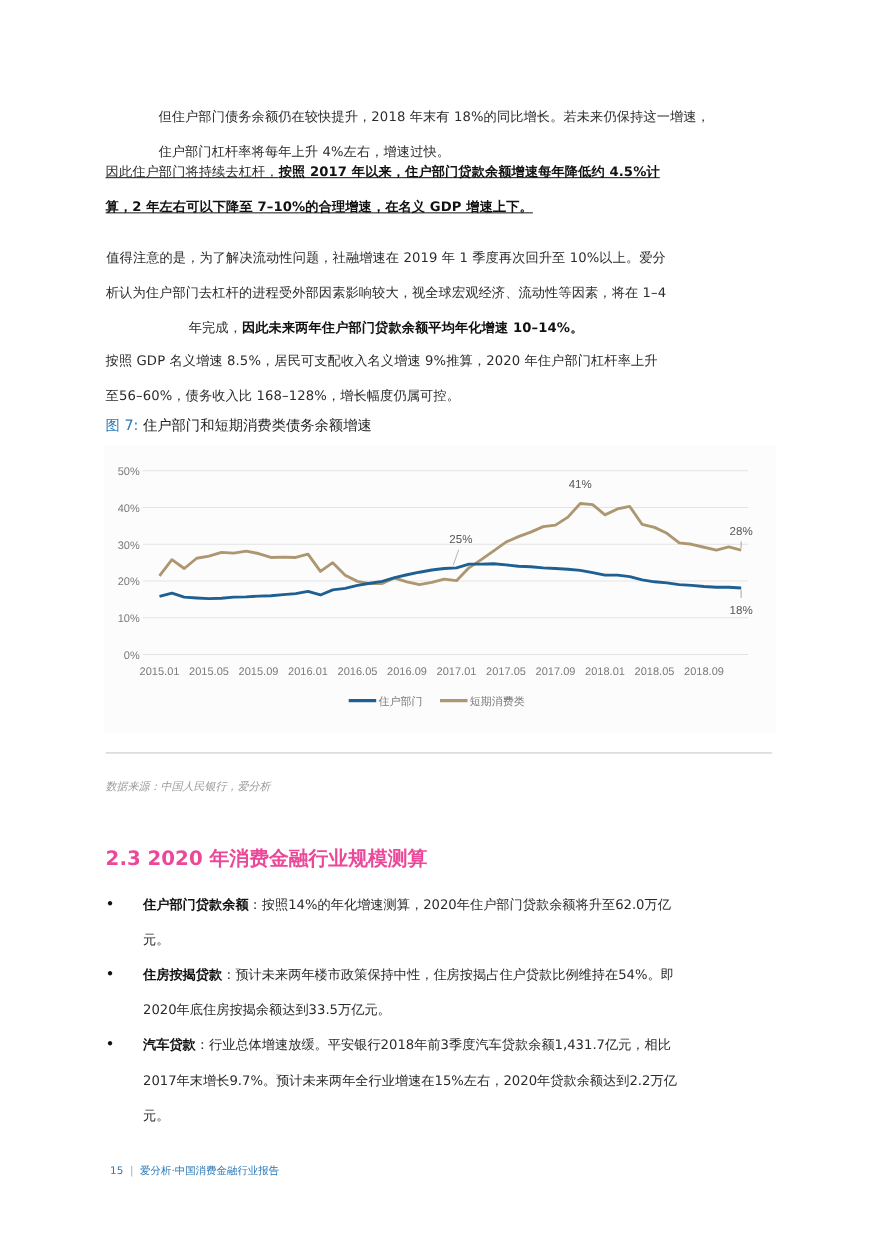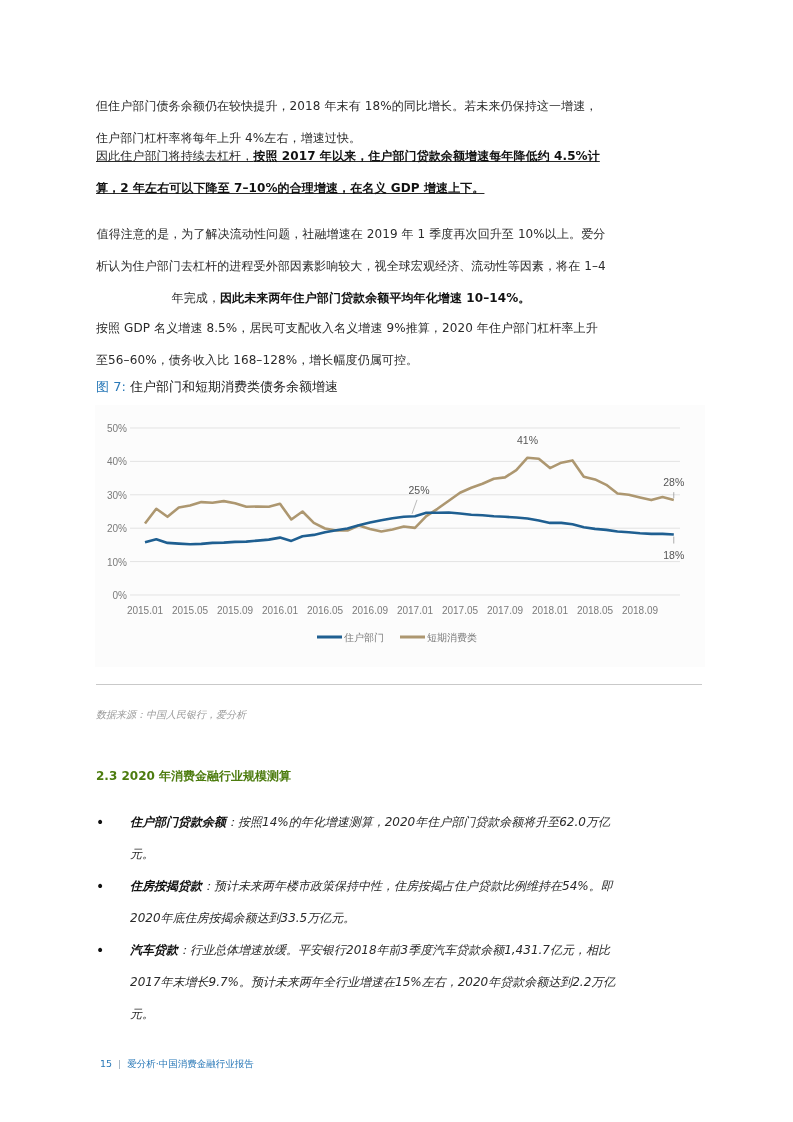--- a/index.html
+++ b/index.html
@@ -8,32 +8,32 @@
   .para { position: absolute; left: 96px; width: 510px; font-size: 12px; line-height: 32px; margin: 0; letter-spacing: 0.1px; }
   .para b { font-weight: bold; color: #111; }
   .fig-title { position: absolute; left: 96px; top: 378px; font-size: 13px; font-weight: normal; color: #222; }
   .fig-title .fig-no { color: #2a79b8; }
   .chart-box { position: absolute; left: 95px; top: 405px; width: 610px; height: 262px; background: #fcfcfc; }
   .chart-svg { position: absolute; left: 0; top: 0; }
   .axis-label { font-size: 10px; fill: #7a7a7a; font-family: "Liberation Sans", sans-serif; }
   .anno-label { font-size: 10.5px; fill: #555; font-family: "Liberation Sans", sans-serif; }
   .divider { position: absolute; left: 96px; top: 684px; width: 606px; height: 1px; background: #c9c9c9; }
   .source { position: absolute; left: 96px; top: 708px; font-size: 10px; font-style: italic; color: #9a9a9a; }
-  .section-title { position: absolute; left: 96px; top: 768px; font-size: 12px; font-weight: bold; color: #4d7c0f; }
+  .section-title { position: absolute; left: 96px; top: 768px; font-size: 18px; font-weight: bold; color: #ec4899; }
   .bullet { position: absolute; left: 96px; width: 520px; font-size: 12px; line-height: 32px; }
   .bullet .dot { position: absolute; left: 0; top: 0; width: 20px; font-size: 14px; color: #111; }
-  .bullet .body { margin-left: 34px; font-style: italic; }
+  .bullet .body { margin-left: 34px; }
   .bullet b { color: #111; }
   .footer { position: absolute; left: 100px; top: 1058px; font-size: 9.5px; color: #2a79b8; }
   .footer .sep { color: #9ab; margin: 0 6px; }
 </style>
 </head>
 <body>
 
-<p class="para" style="top:90px;">
+<p class="para" style="top:90px;margin-left:48px;">
   <span>但住户部门债务余额仍在较快提升，2018 年末有 18%的同比增长。若未来仍保持这一增速，住户部门杠杆率将每年上升 4%左右，增速过快。</span><b></b>
 </p>
 <p class="para" style="top:140px;text-decoration:underline;">
   <span>因此住户部门将持续去杠杆，</span><b>按照 2017 年以来，住户部门贷款余额增速每年降低约 4.5%计算，2 年左右可以下降至 7–10%的合理增速，在名义 GDP 增速上下。</b>
 </p>
 <p class="para" style="top:218px;text-align:center;">
   <span>值得注意的是，为了解决流动性问题，社融增速在 2019 年 1 季度再次回升至 10%以上。爱分析认为住户部门去杠杆的进程受外部因素影响较大，视全球宏观经济、流动性等因素，将在 1–4 年完成，</span><b>因此未来两年住户部门贷款余额平均年化增速 10–14%。</b>
 </p>
 <p class="para" style="top:312px;">
   <span>按照 GDP 名义增速 8.5%，居民可支配收入名义增速 9%推算，2020 年住户部门杠杆率上升至56–60%，债务收入比 168–128%，增长幅度仍属可控。</span><b></b>

